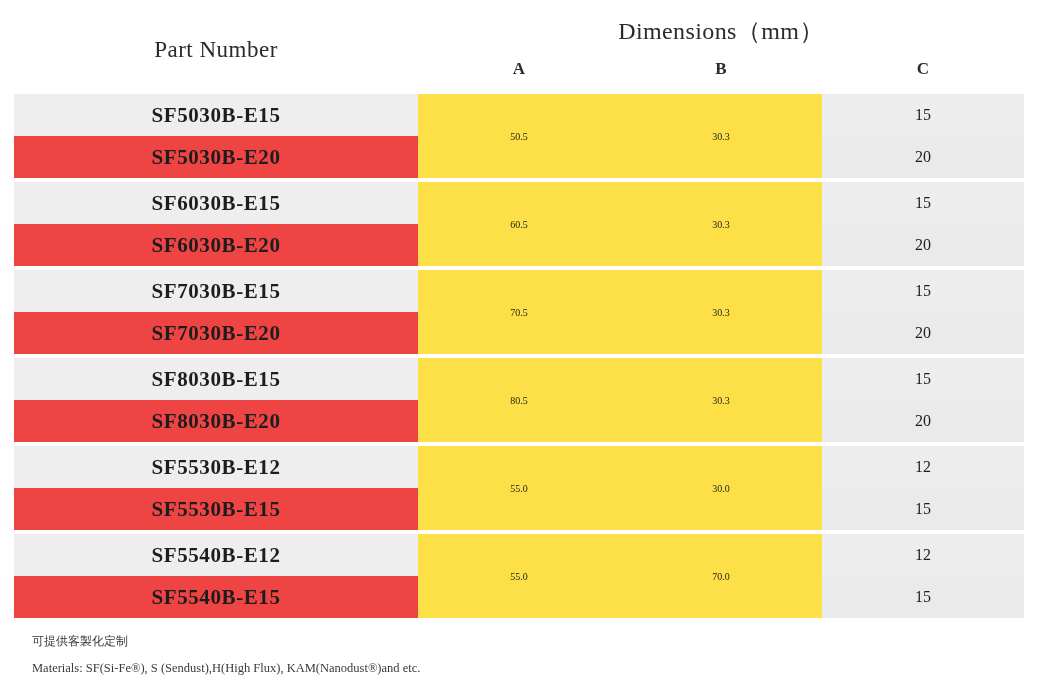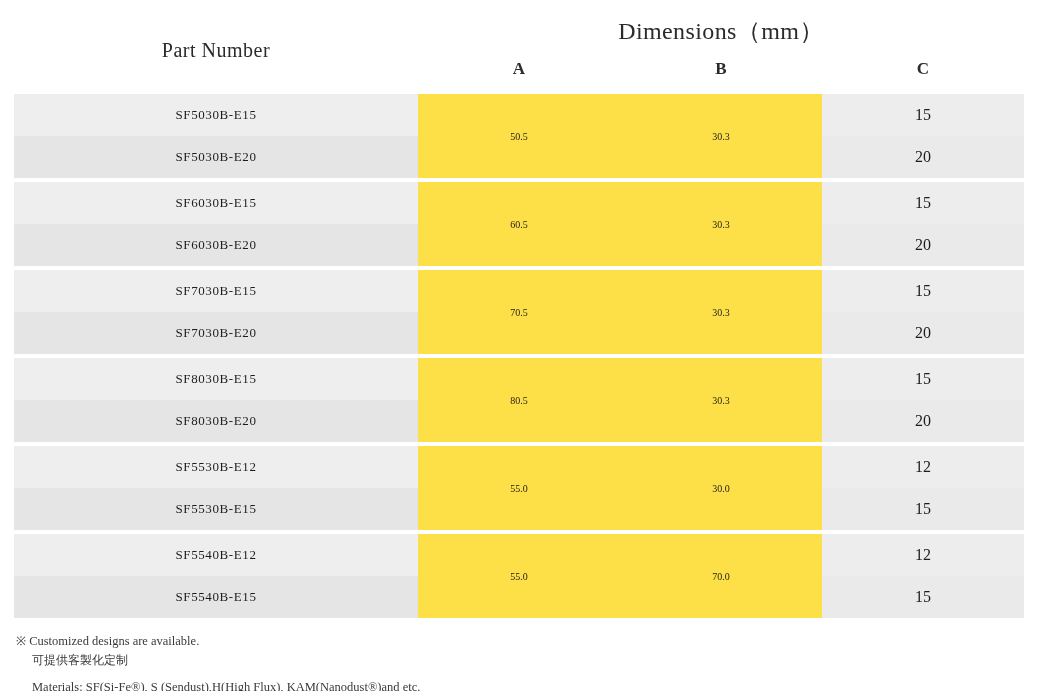--- a/index.html
+++ b/index.html
@@ -34,21 +34,21 @@
   }
   
   thead tr.head-top th {
     font-weight: normal;
   }
   .rule-top {
     border-top: 1.5px solid #8f9396;
   }
   .hdr-part {
     width: 400px;
-    font-size: 20px;
+    font-size: 23px;
     letter-spacing: 0.5px;
     height: 72px;
     border-right: 1px solid #b9bcbe;
   }
   .hdr-dim {
     font-size: 24px;
     height: 36px;
     border-bottom: 1px solid #b9bcbe;
     letter-spacing: 0.4px;
   }
@@ -65,23 +65,24 @@
 
   
   tbody td {
     font-size: 16px;
     height: 40px;
   }
   td.part {
     background: #eeeeee;
     color: #1d1d1d;
     letter-spacing: 0.6px;
-    font-size: 13px;
-  }
-  td.part.alt { background: #e5e5e5; }
+    font-size: 21px;
+    font-weight: bold;
+  }
+  td.part.alt { background: #ef4444; }
   td.val {
     background: #fde047;
     font-size: 10px;
     color: #1d1d1d;
   }
   td.valc {
     background: #ededed;
     font-size: 16px;
     color: #1d1d1d;
   }
@@ -222,24 +223,20 @@
       <tr>
         <td class="part alt">SF5540B-E15</td>
         <td class="valc alt">15</td>
       </tr>
 
     </tbody>
   </table>
 
   <div class="notes">
     <div class="note-block">
-      <div class="note-line">
-        <span class="mark">※</span>
-        <span>Customized designs are available.</span>
-      </div>
       <div class="note-line indent cn">可提供客製化定制</div>
     </div>
     <div class="note-block">
       <div class="note-line indent">Materials: SF(Si-Fe®), S (Sendust),H(High Flux), KAM(Nanodust®)and etc.</div>
 
     </div>
   </div>
 
 </div>
 

